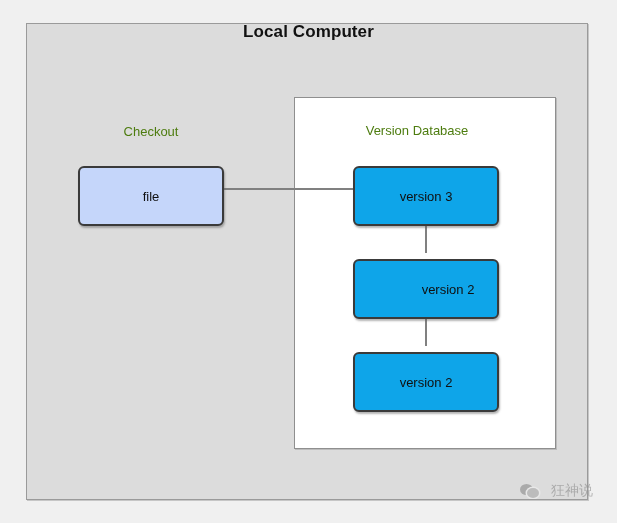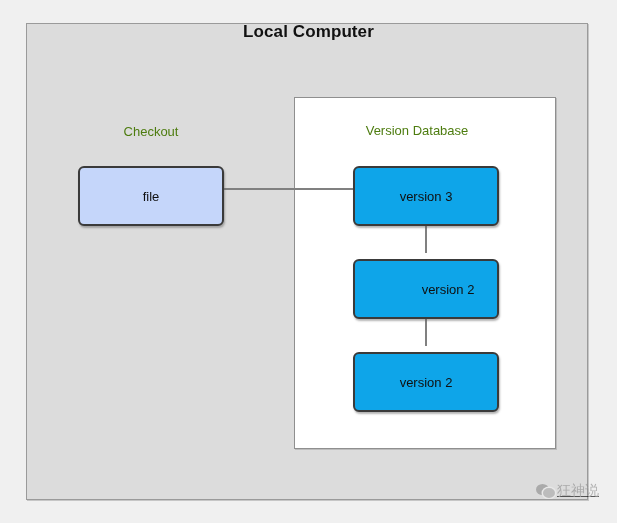--- a/index.html
+++ b/index.html
@@ -135,27 +135,26 @@
   .conn-v2 {
     left: 425px;
     top: 311px;
     width: 2px;
     height: 35px;
   }
 
   
   .watermark {
     position: absolute;
-    left: 536px;
+    left: 520px;
     top: 482px;
     display: flex;
     align-items: center;
-    gap: 1px;
+    gap: 11px;
     opacity: 0.62;
-    text-decoration: underline;
   }
   .wechat-icon {
     width: 20px;
     height: 17px;
     position: relative;
     flex: 0 0 auto;
   }
   .wechat-icon .bub-a,
   .wechat-icon .bub-b {
     position: absolute;

